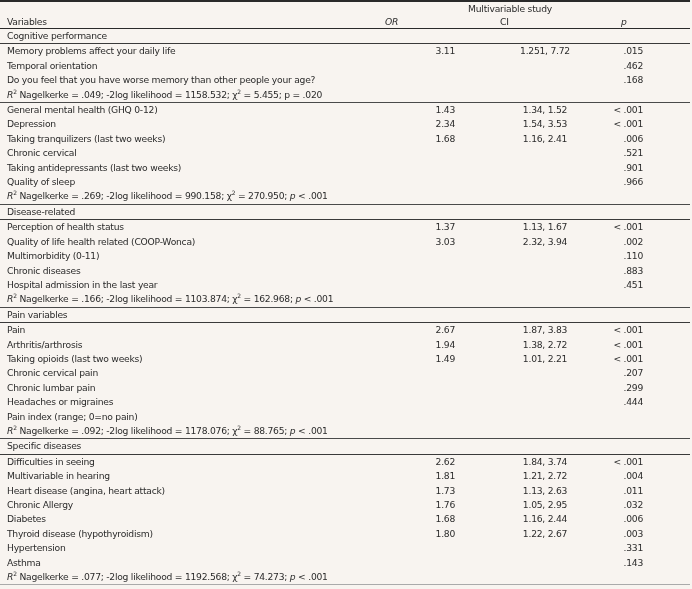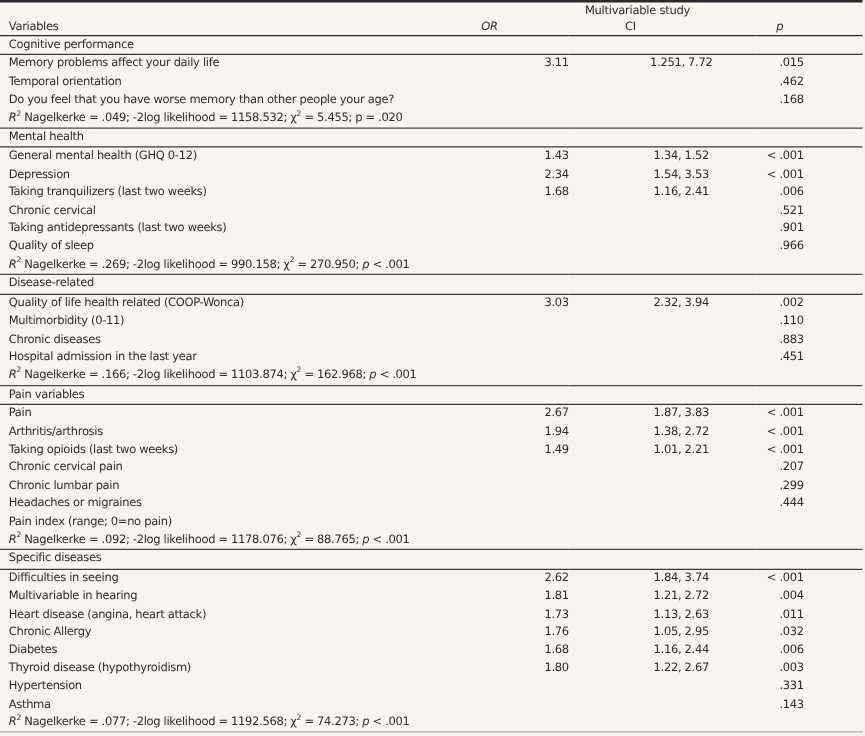--- a/index.html
+++ b/index.html
@@ -69,23 +69,20 @@
         </tr>
         <tr>
           <td class="v">Do you feel that you have worse memory than other people your age?</td>
           <td class="or"></td>
           <td class="ci"></td>
           <td class="p">.168</td>
         </tr>
         <tr class="stat">
           <td class="v" colspan="4"><span class="it">R</span><sup>2</sup> Nagelkerke = .049; -2log likelihood = 1158.532; χ<sup>2</sup> = 5.455; <span>p</span> = .020</td>
         </tr>
-        <tr class="section">
-          <td class="v" colspan="4">Mental health</td>
-        </tr>
         <tr>
           <td class="v">General mental health (GHQ 0-12)</td>
           <td class="or">1.43</td>
           <td class="ci">1.34, 1.52</td>
           <td class="p">&lt; .001</td>
         </tr>
         <tr>
           <td class="v">Depression</td>
           <td class="or">2.34</td>
           <td class="ci">1.54, 3.53</td>
@@ -113,20 +110,26 @@
           <td class="v">Quality of sleep</td>
           <td class="or"></td>
           <td class="ci"></td>
           <td class="p">.966</td>
         </tr>
         <tr class="stat">
           <td class="v" colspan="4"><span class="it">R</span><sup>2</sup> Nagelkerke = .269; -2log likelihood = 990.158; χ<sup>2</sup> = 270.950; <span class="it">p</span> &lt; .001</td>
         </tr>
         <tr class="section">
           <td class="v" colspan="4">Disease-related</td>
+        </tr>
+        <tr>
+          <td class="v">Perception of health status</td>
+          <td class="or">1.37</td>
+          <td class="ci">1.13, 1.67</td>
+          <td class="p">&lt; .001</td>
         </tr>
         <tr>
           <td class="v">Quality of life health related (COOP-Wonca)</td>
           <td class="or">3.03</td>
           <td class="ci">2.32, 3.94</td>
           <td class="p">.002</td>
         </tr>
         <tr>
           <td class="v">Multimorbidity (0-11)</td>
           <td class="or"></td>

